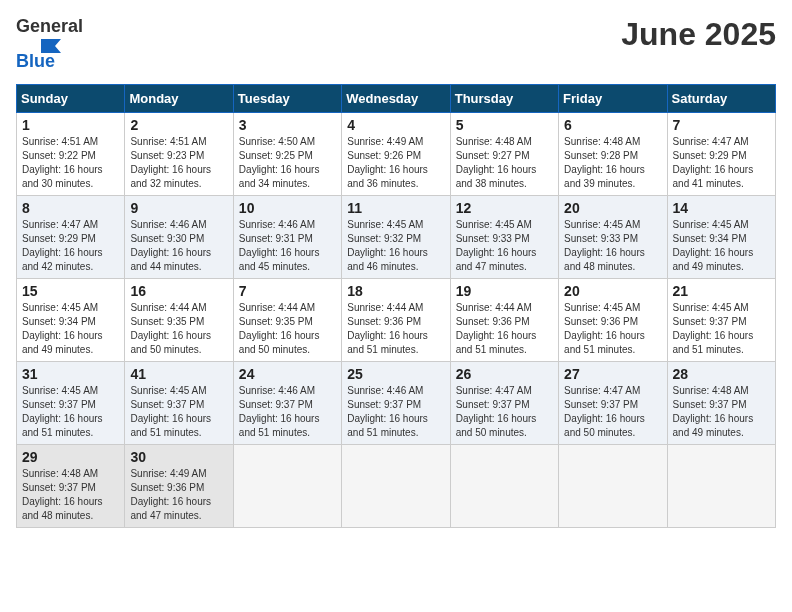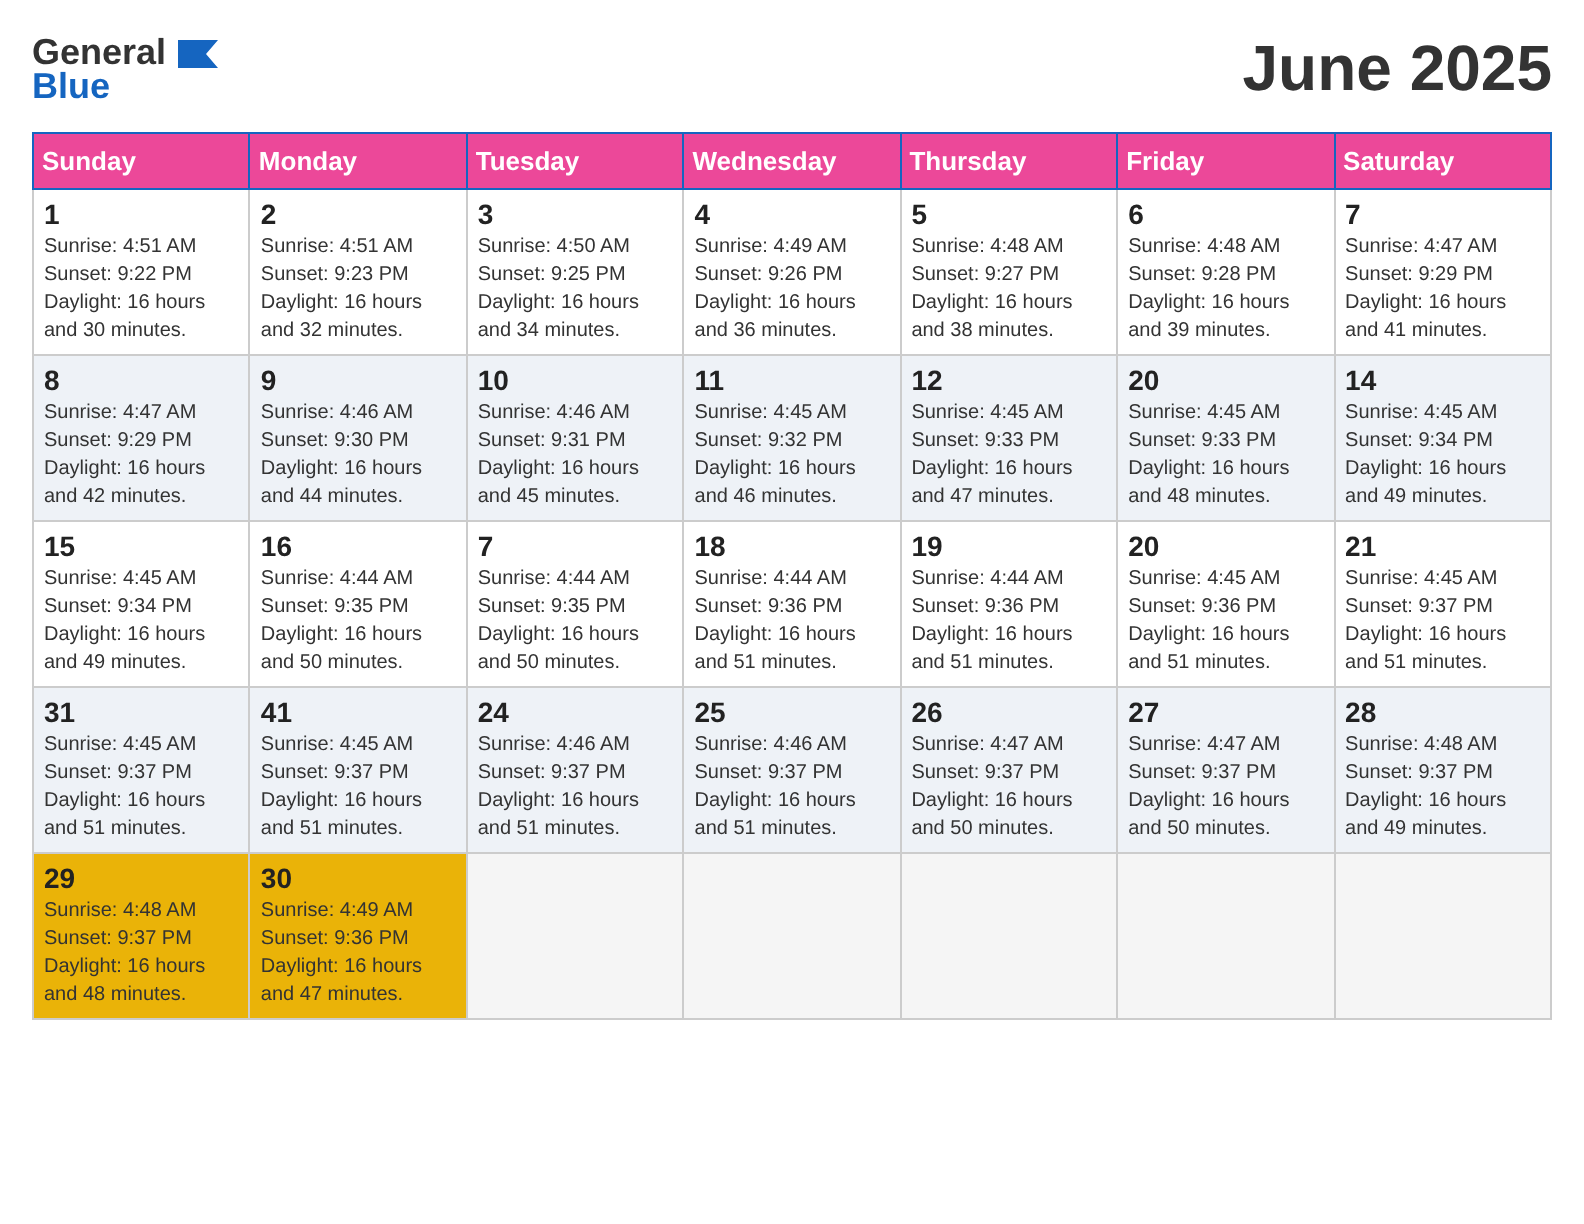--- a/index.html
+++ b/index.html
@@ -22,57 +22,58 @@
       align-items: flex-start;
     }
     .logo-icon {
       width: 28px;
       height: 18px;
       margin-left: 2px;
     }
     .logo-top {
       display: flex;
       align-items: center;
+      flex-direction: column;
     }
     .title-area {
       text-align: center;
     }
     .month-title {
       font-size: 32px;
       font-weight: bold;
       color: #333;
     }
     .location-title {
       font-size: 15px;
       color: #555;
     }
     .calendar-table {
       width: 100%;
       border-collapse: collapse;
       font-size: 11px;
     }
     .calendar-table th {
-      background-color: #ec4899;
+      background-color: #0c4a6e;
       color: #fff;
       padding: 6px 4px;
       text-align: left;
       font-size: 13px;
       font-weight: bold;
       border: 1px solid #1565c0;
     }
     .calendar-table td {
       border: 1px solid #ccc;
       vertical-align: top;
       padding: 4px 5px;
       width: 108px;
       min-height: 80px;
       background: #fff;
     }
     .calendar-table tr:last-child td {
-      background: #eab308;
+      background: #e5e5e5;
     }
     .day-number {
       font-size: 14px;
       font-weight: bold;
       color: #222;
       display: block;
       margin-bottom: 2px;
     }
     .day-info {
       color: #333;

